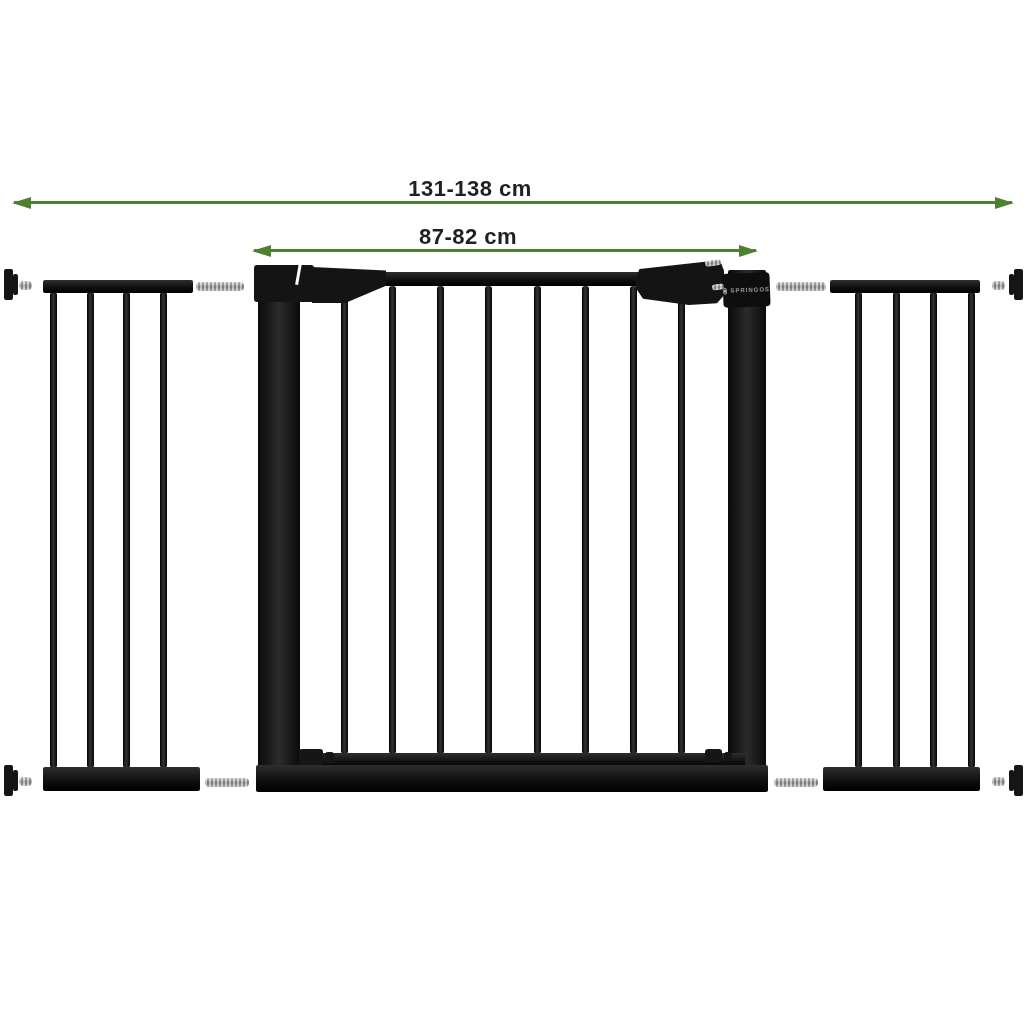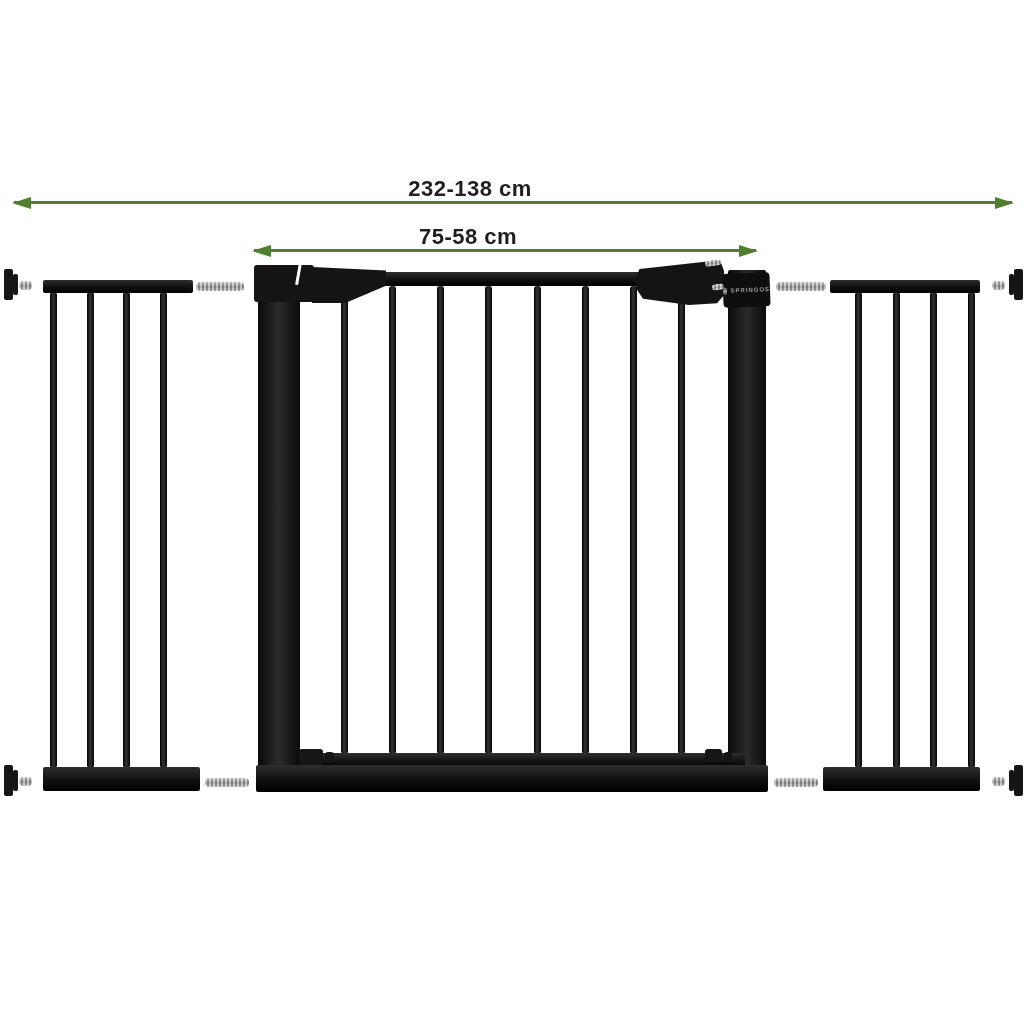--- a/index.html
+++ b/index.html
@@ -69,27 +69,27 @@
   }
   .logo-text{
     font-size:6px;font-weight:700;color:#9a9a9a;letter-spacing:1px;white-space:nowrap;
   }
 </style>
 </head>
 <body>
 
 <div class="canvas">
 
-  <div class="dim-label" style="left:470px;top:176px;">232-138 cm</div>
+  <div class="dim-label" style="left:470px;top:176px;">131-138 cm</div>
   <div class="dim-line" style="left:14px;top:201px;width:998px;">
     <span class="ah left"></span>
     <span class="ah right"></span>
   </div>
 
-  <div class="dim-label" style="left:468px;top:224px;">75-58 cm</div>
+  <div class="dim-label" style="left:468px;top:224px;">87-82 cm</div>
   <div class="dim-line" style="left:254px;top:249px;width:502px;">
     <span class="ah left"></span>
     <span class="ah right"></span>
   </div>
 
   <div class="knob" style="left:4px;top:268px;width:30px;height:33px;">
     <span style="left:0;top:1px;width:9px;height:31px;"></span>
     <span style="left:9px;top:6px;width:5px;height:21px;"></span>
   </div>
   <div class="pin" style="left:19px;top:281px;width:13px;"></div>

